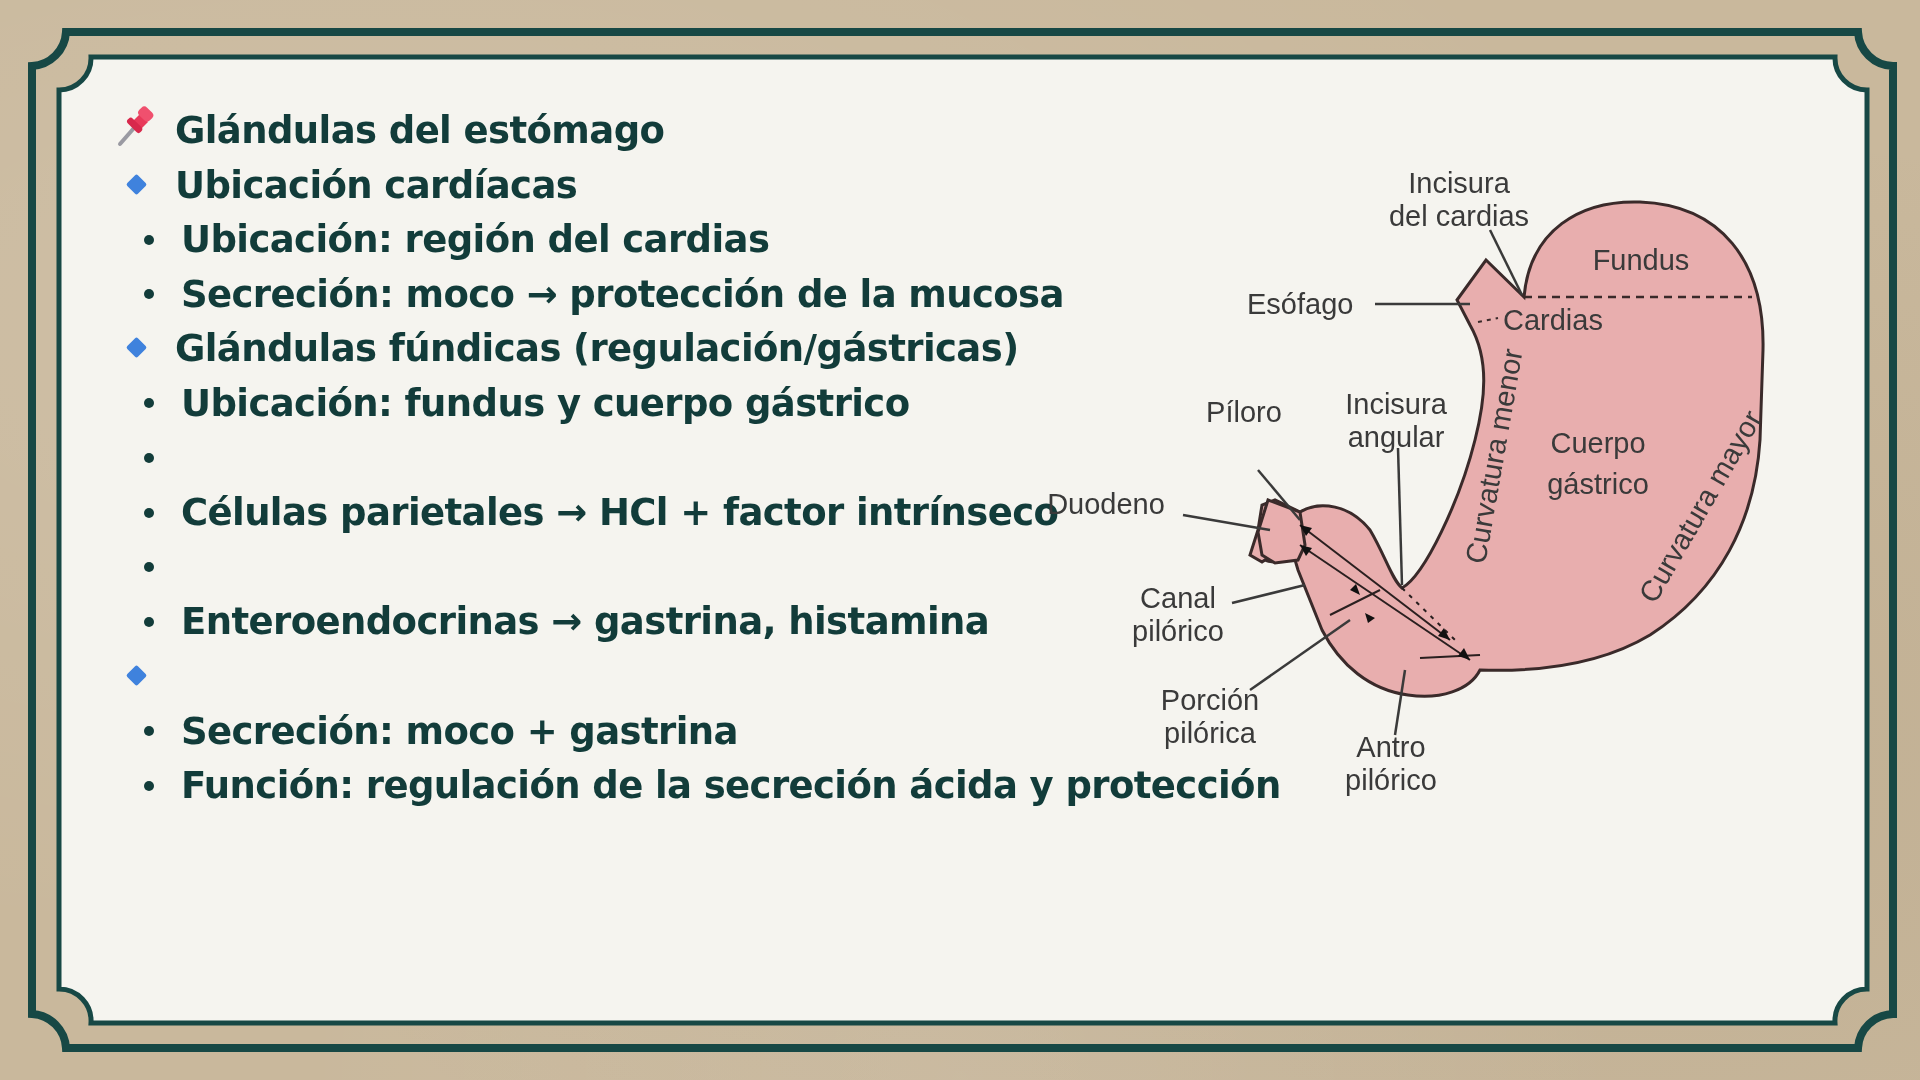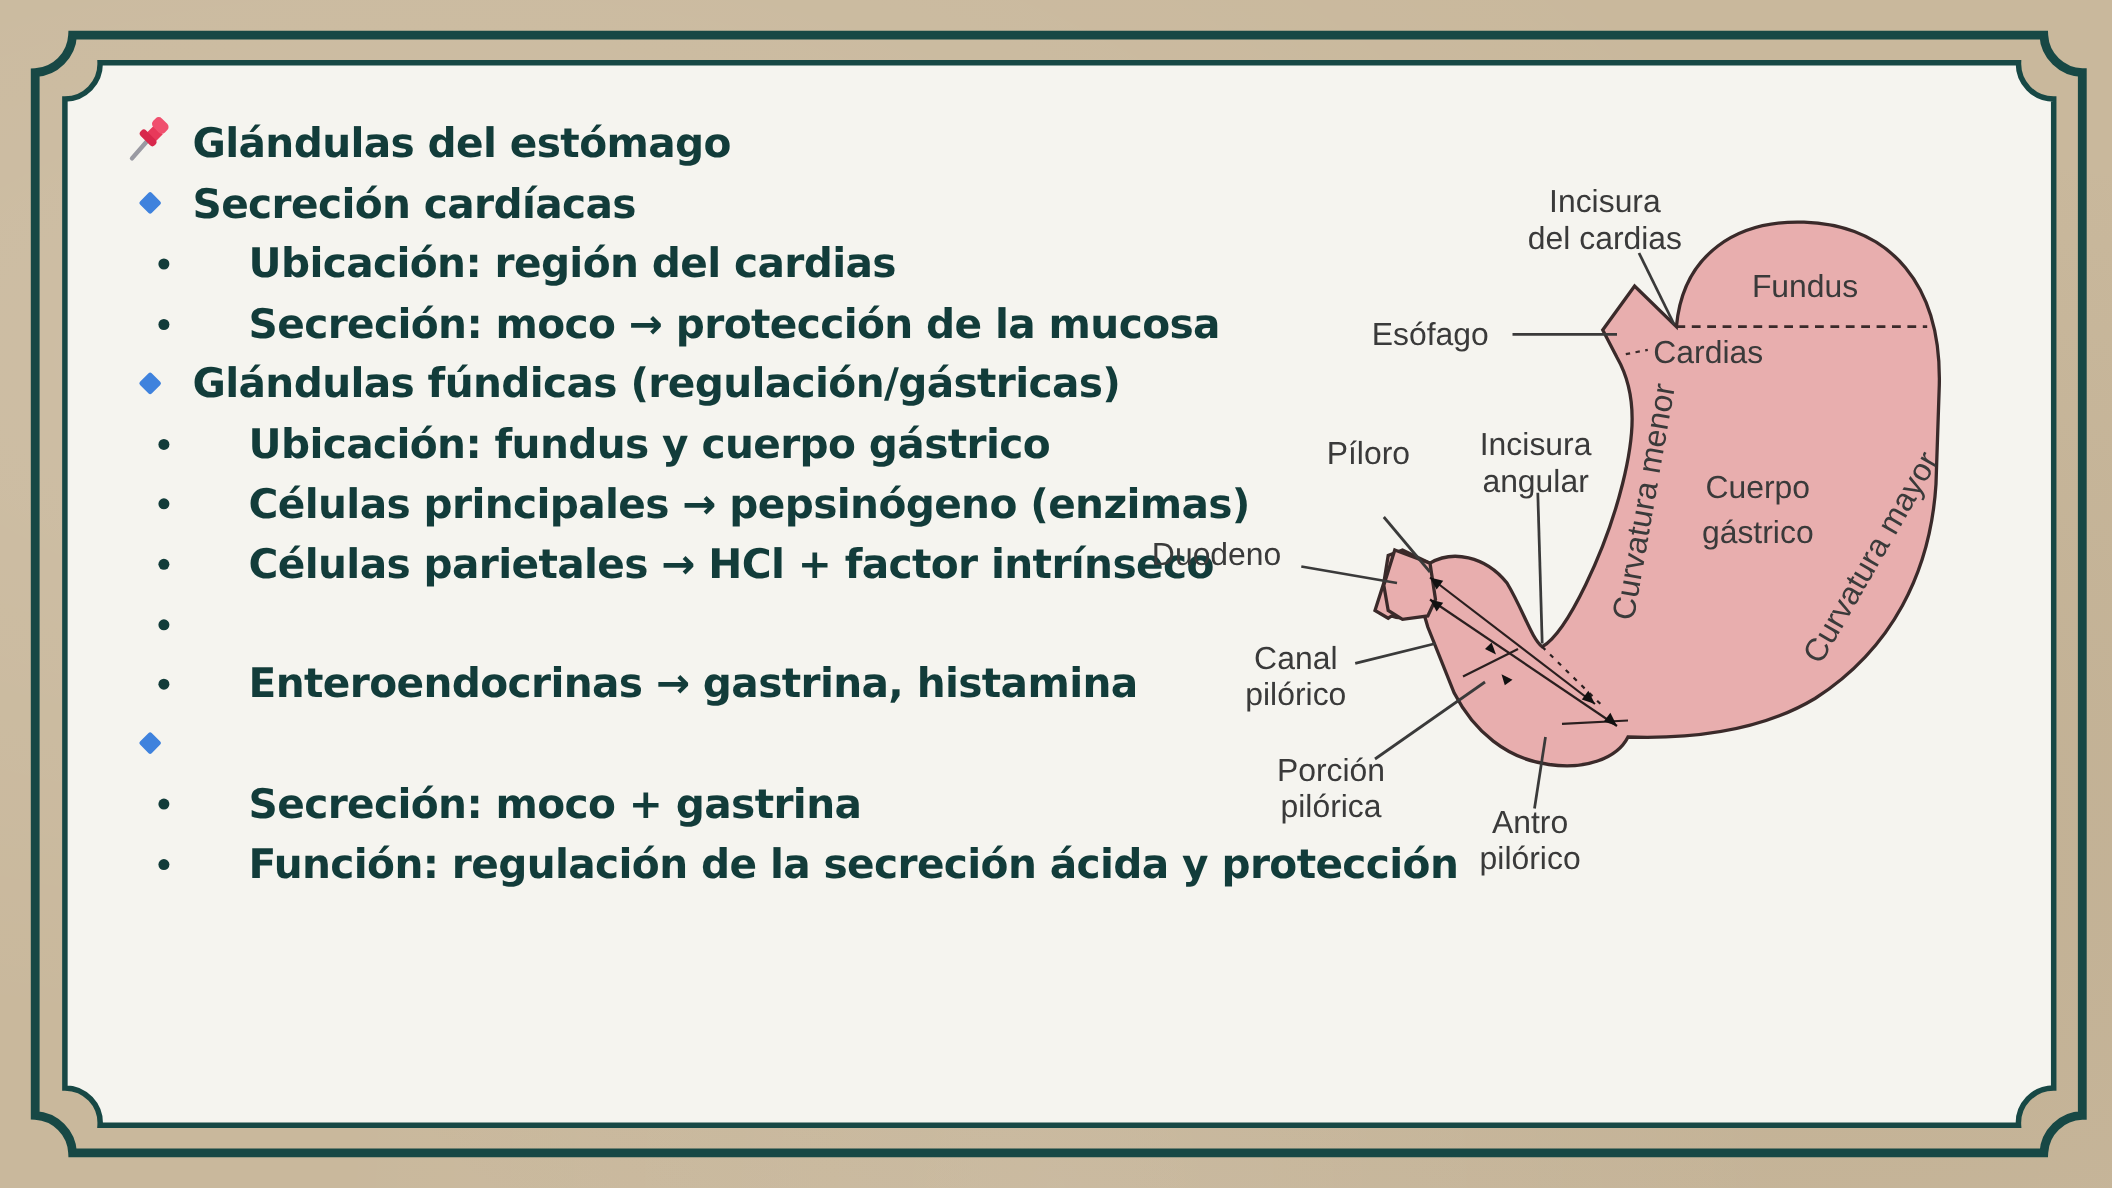--- a/index.html
+++ b/index.html
@@ -21,21 +21,21 @@
     color: #123c3a; font-weight: bold; font-size: 37px; white-space: nowrap;
     letter-spacing: -0.6px;
   }
   .line .marker {
     position: absolute; top: 0; display: inline-block; text-align: center;
   }
   .line.title .marker { left: 0; width: 48px; }
   .line.section .marker { left: 12px; width: 24px; }
   .line.item .marker { left: 30px; width: 14px; }
   .line.title .txt, .line.section .txt { position: absolute; left: 63px; }
-  .line.item .txt { position: absolute; left: 69px; margin-left: 45px; }
+  .line.item .txt { position: absolute; left: 69px; }
   .diamond {
     display: inline-block; width: 15px; height: 15px; background: #3f82dd;
     transform: rotate(45deg); border-radius: 2px; vertical-align: middle; margin-top: -6px;
   }
   .dot {
     display: inline-block; width: 10px; height: 10px; border-radius: 50%;
     background: #123c3a; vertical-align: middle; margin-top: -4px;
   }
   #diagram { position: absolute; left: 0; top: 0; width: 1920px; height: 1080px; }
   .dlabel {
@@ -60,42 +60,41 @@
         <path d="M16 20 L26 10 L34 18 L24 28 Z" fill="#e8395a"></path>
         <rect x="24" y="4" width="15" height="11" rx="4" transform="rotate(45 31 10)" fill="#f0506e"></rect>
         <rect x="12" y="18" width="18" height="7" rx="3" transform="rotate(45 21 21)" fill="#d8284c"></rect>
       </svg>
     </span>
     <span class="txt">Glándulas del estómago</span>
   </div>
 
   <div class="line section">
     <span class="marker"><span class="diamond"></span></span>
-    <span class="txt">Secreción cardíacas</span>
+    <span class="txt">Ubicación cardíacas</span>
   </div>
   <div class="line item">
     <span class="marker"><span class="dot"></span></span>
     <span class="txt">Ubicación: región del cardias</span>
   </div>
   <div class="line item">
     <span class="marker"><span class="dot"></span></span>
     <span class="txt">Secreción: moco → protección de la mucosa</span>
   </div>
 
   <div class="line section">
     <span class="marker"><span class="diamond"></span></span>
     <span class="txt">Glándulas fúndicas (regulación/gástricas)</span>
   </div>
   <div class="line item">
     <span class="marker"><span class="dot"></span></span>
     <span class="txt">Ubicación: fundus y cuerpo gástrico</span>
   </div>
   <div class="line item">
     <span class="marker"><span class="dot"></span></span>
-    <span class="txt">Células principales → pepsinógeno (enzimas)</span>
   </div>
   <div class="line item">
     <span class="marker"><span class="dot"></span></span>
     <span class="txt">Células parietales → HCl + factor intrínseco</span>
   </div>
   <div class="line item">
     <span class="marker"><span class="dot"></span></span>
   </div>
   <div class="line item">
     <span class="marker"><span class="dot"></span></span>

